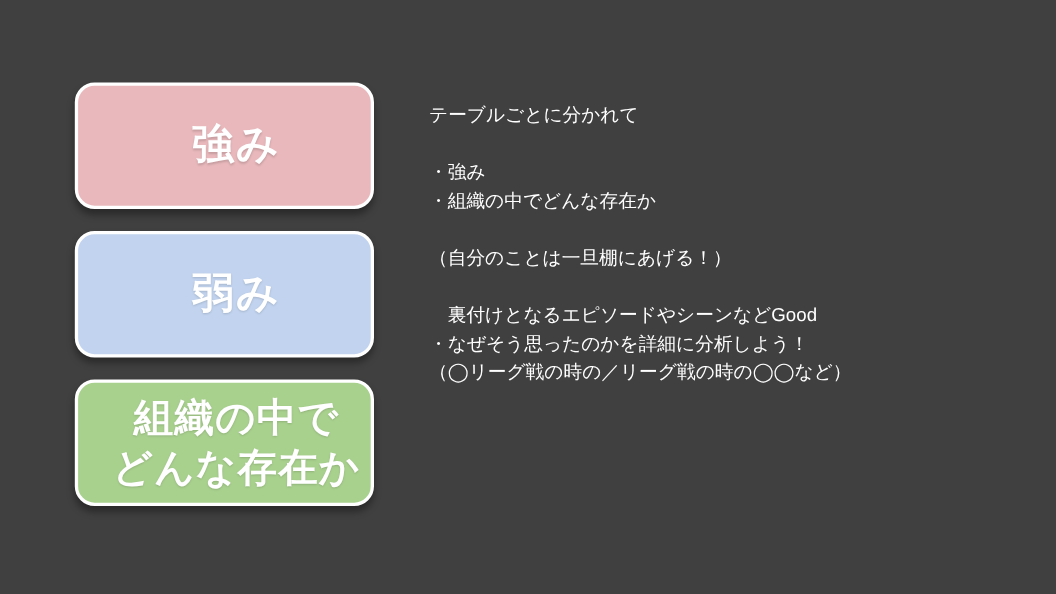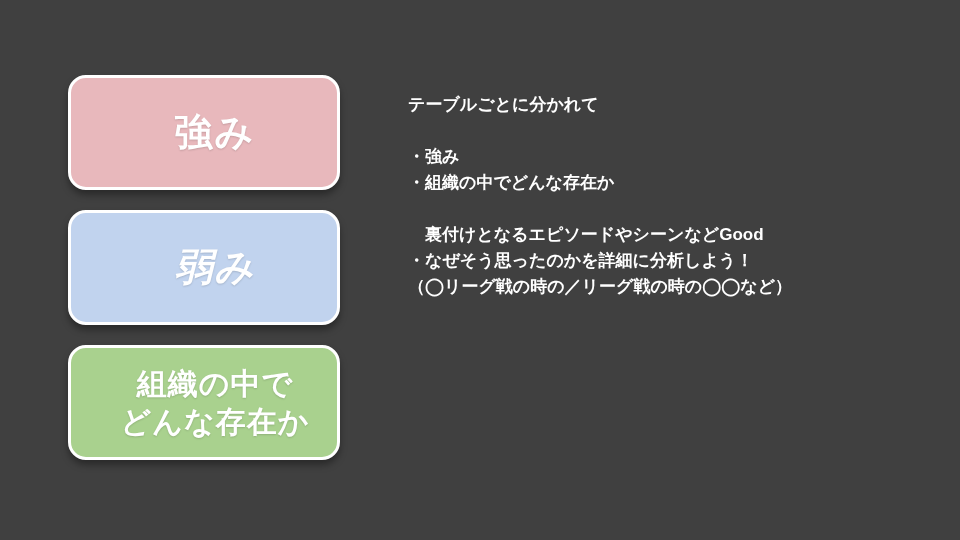--- a/index.html
+++ b/index.html
@@ -37,30 +37,30 @@
     color: #ffffff;
     font-weight: bold;
     font-size: 38px;
     letter-spacing: 2px;
     text-align: center;
     white-space: pre-line;
     line-height: 1.25;
     text-shadow: 0 1px 2px rgba(0,0,0,0.15);
   }
   .shape-box.small-label .box-label {
-    font-size: 30px;
+    font-size: 36px;
     letter-spacing: 1px;
     font-family: Liberation Serif, serif;
   }
   .body-text {
     position: absolute;
-    left: 408px;
+    left: 390px;
     top: 92px;
     color: #ffffff;
-    font-weight: bold;
+    font-weight: normal;
     font-size: 17px;
     line-height: 26px;
   }
   .para {
     margin: 0 0 26px 0;
   }
   .line {
     white-space: pre;
   }
 </style>
@@ -68,21 +68,21 @@
 <body>
 
 <div class="slide" style="background-color: rgb(64, 64, 64);">
 
   <div class="box-column">
 
     <div class="shape-box" style="background-color: rgb(232, 184, 188);">
       <span class="box-label">強み</span>
     </div>
 
-    <div class="shape-box" style="background-color: rgb(193, 211, 238); font-style: italic;">
+    <div class="shape-box" style="background-color: rgb(193, 211, 238);">
       <span class="box-label">弱み</span>
     </div>
 
     <div class="shape-box small-label" style="background-color: rgb(169, 209, 142);">
       <span class="box-label">組織の中で
 どんな存在か</span>
     </div>
 
   </div>
 
@@ -91,20 +91,21 @@
     <div class="para">
       <div class="line">テーブルごとに分かれて</div>
     </div>
 
     <div class="para">
       <div class="line">・強み</div>
       <div class="line">・組織の中でどんな存在か</div>
     </div>
 
     <div class="para">
+      <div class="line">（自分のことは一旦棚にあげる！）</div>
     </div>
 
     <div class="para">
       <div class="line">　裏付けとなるエピソードやシーンなどGood</div>
       <div class="line">・なぜそう思ったのかを詳細に分析しよう！</div>
       <div class="line">（◯リーグ戦の時の／リーグ戦の時の◯◯など）</div>
     </div>
 
   </div>
 

